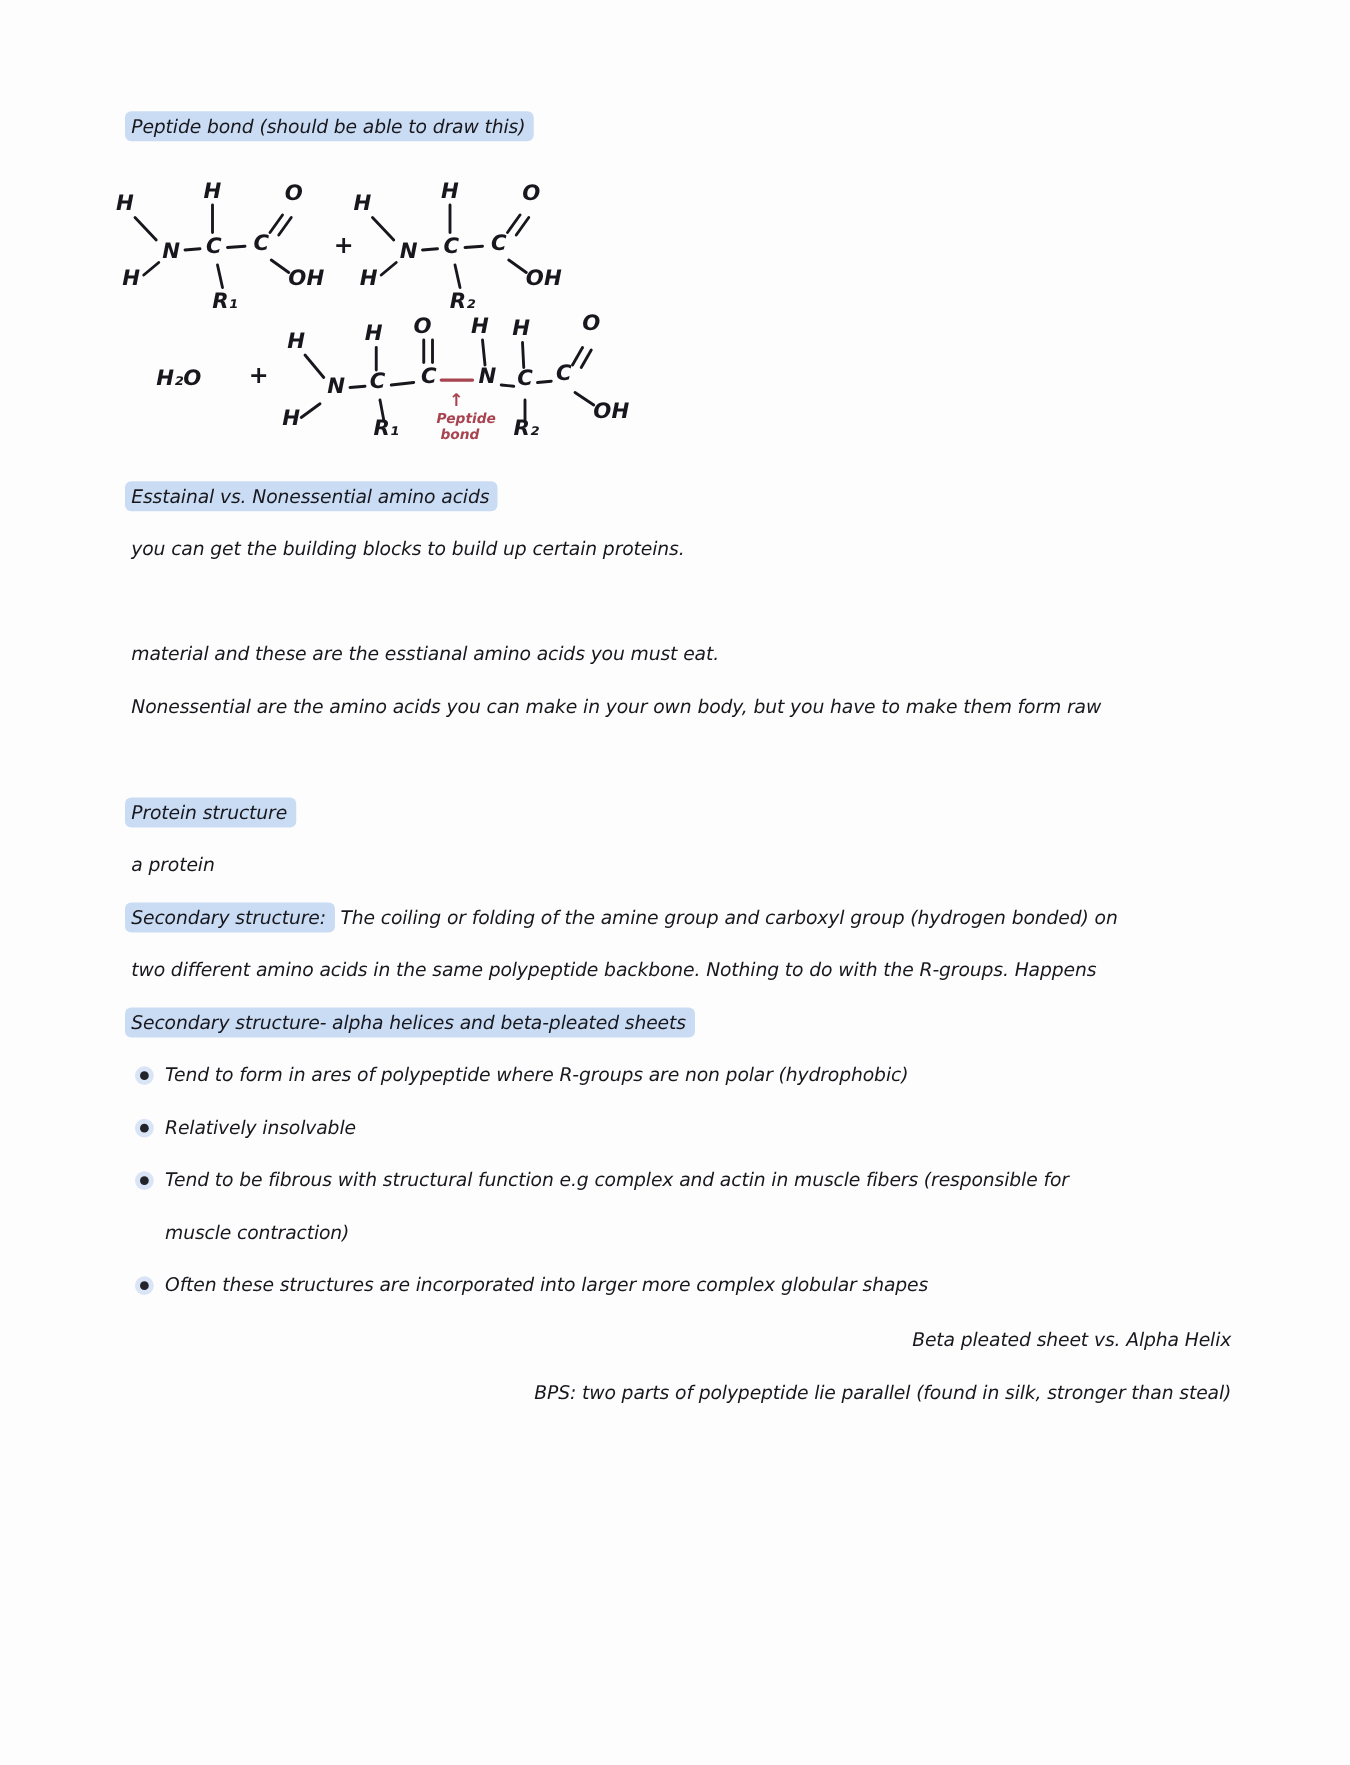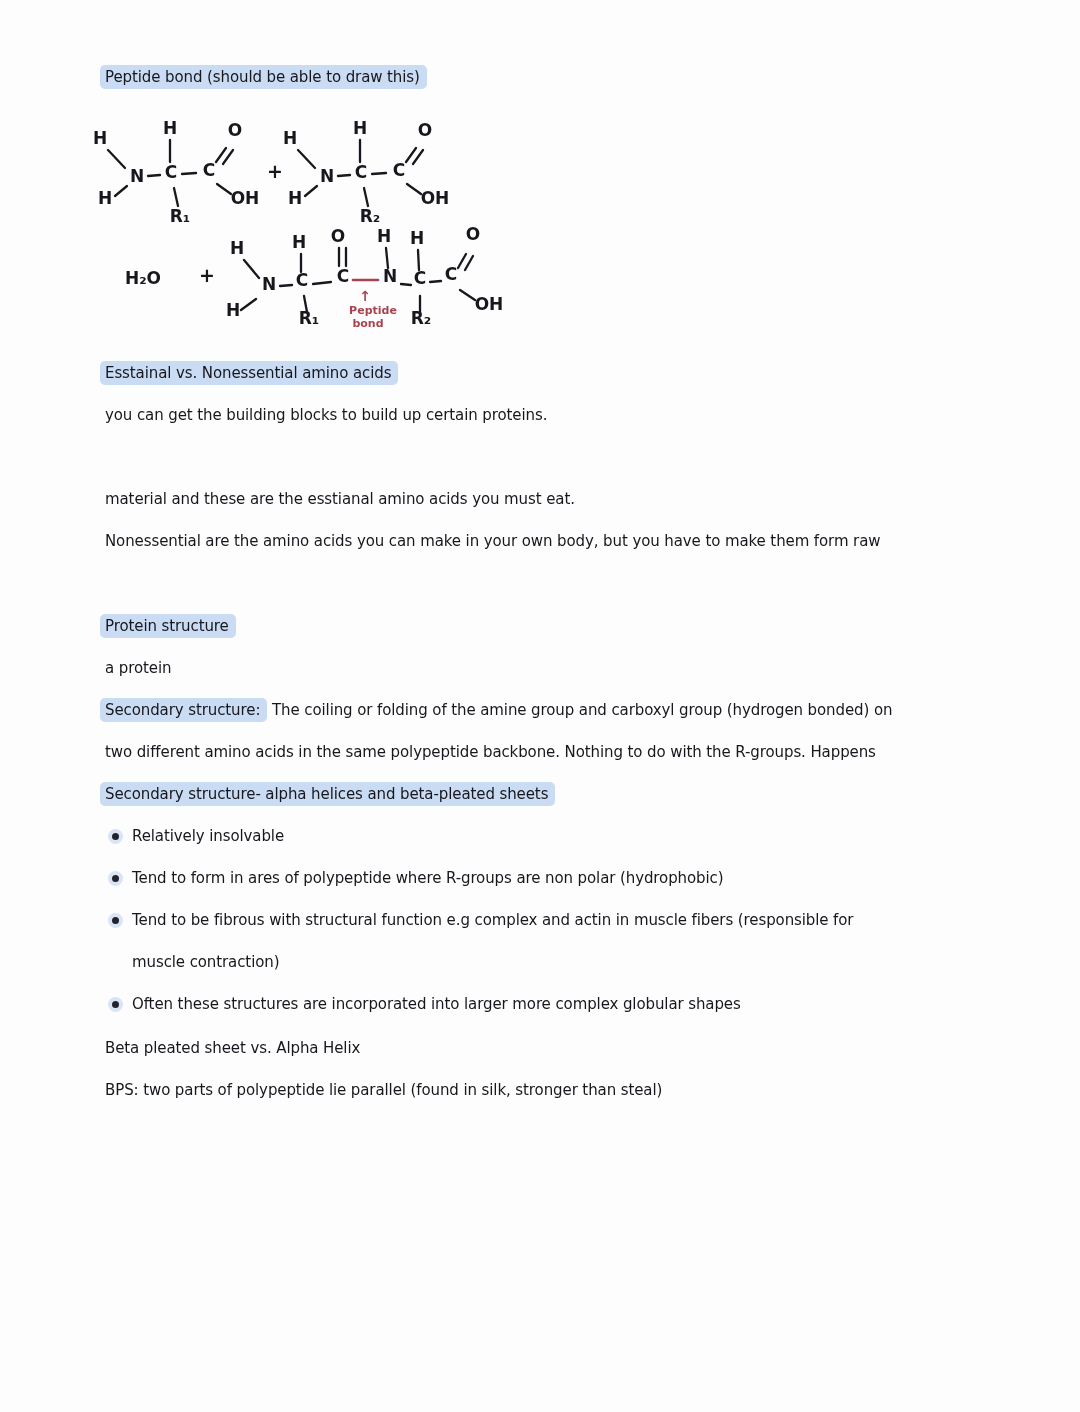--- a/index.html
+++ b/index.html
@@ -4,21 +4,21 @@
 <style>
   html,body{margin:0;padding:0;background:#ffffff;}
   .page{
     position:relative;
     width:1080px;height:1412px;
     background:#fdfdfe;
     overflow:hidden;
     font-family:"DejaVu Sans", sans-serif;
     color:#17171d;
   }
-  .content{padding:56px 95px 0 105px;}
+  .content{padding:80px 95px 0 105px;font-style:italic;}
   .line{
     font-size:15px;
     line-height:42px;
     white-space:nowrap;
     letter-spacing:-0.1px;
   }
   .heading-line{line-height:42px;}
   .highlight{
     background:#cadcf4;
     border-radius:5px;
@@ -31,21 +31,21 @@
   .h2-gap{margin-top:16px;}
   .bullet-row{display:flex;align-items:flex-start;}
   .bullet-dot{
     flex:0 0 auto;
     width:7px;height:7px;border-radius:50%;
     background:#23232b;
     box-shadow:0 0 0 4px #d9e4f6;
     margin:18px 13px 0 7px;
   }
   .bullet-cont{padding-left:27px;}
-  .footer-gap{margin-top:2px;}
+  .footer-gap{margin-top:2px;text-align:right;}
   svg text{
     font-family:"DejaVu Sans", sans-serif;
     font-weight:600;
     fill:#17171d;
   }
   svg .red-note{fill:#a84450;font-weight:600;}
 </style>
 </head>
 <body>
 
@@ -179,25 +179,25 @@
       <div class="line">two different amino acids in the same polypeptide backbone. Nothing to do with the R-groups. Happens</div>
     </div>
 
     <div class="line heading-line">
       <span class="highlight">Secondary structure- alpha helices and beta-pleated sheets</span>
     </div>
 
     <div>
       <div class="bullet-row">
         <span class="bullet-dot"></span>
+        <span class="line">Tend to form in ares of polypeptide where R-groups are non polar (hydrophobic)</span>
+      </div>
+      <div class="bullet-row">
+        <span class="bullet-dot"></span>
         <span class="line">Relatively insolvable</span>
-      </div>
-      <div class="bullet-row">
-        <span class="bullet-dot"></span>
-        <span class="line">Tend to form in ares of polypeptide where R-groups are non polar (hydrophobic)</span>
       </div>
       <div class="bullet-row">
         <span class="bullet-dot"></span>
         <span class="line">Tend to be fibrous with structural function e.g complex and actin in muscle fibers (responsible for</span>
       </div>
       <div class="line bullet-cont">muscle contraction)</div>
       <div class="bullet-row">
         <span class="bullet-dot"></span>
         <span class="line">Often these structures are incorporated into larger more complex globular shapes</span>
       </div>

